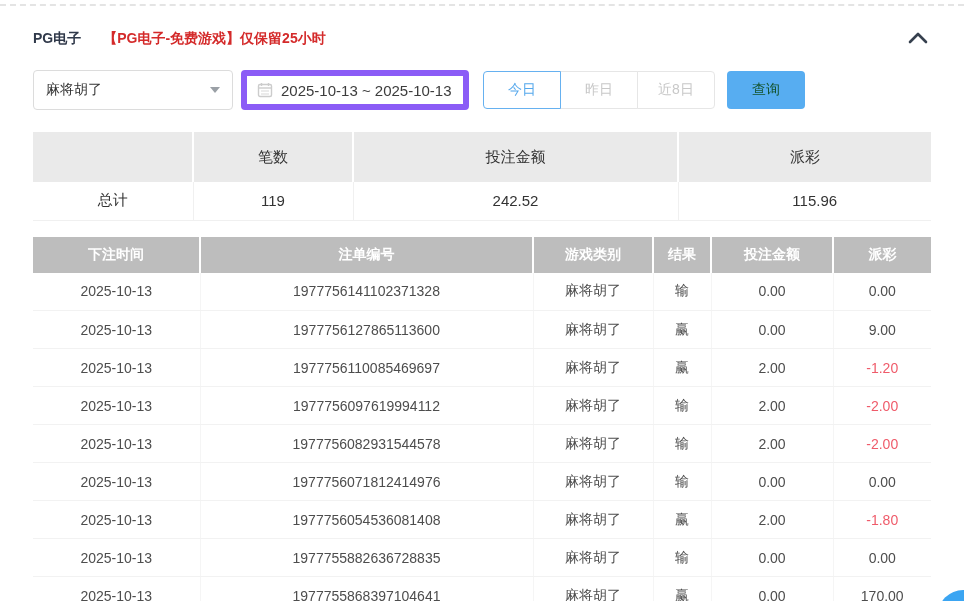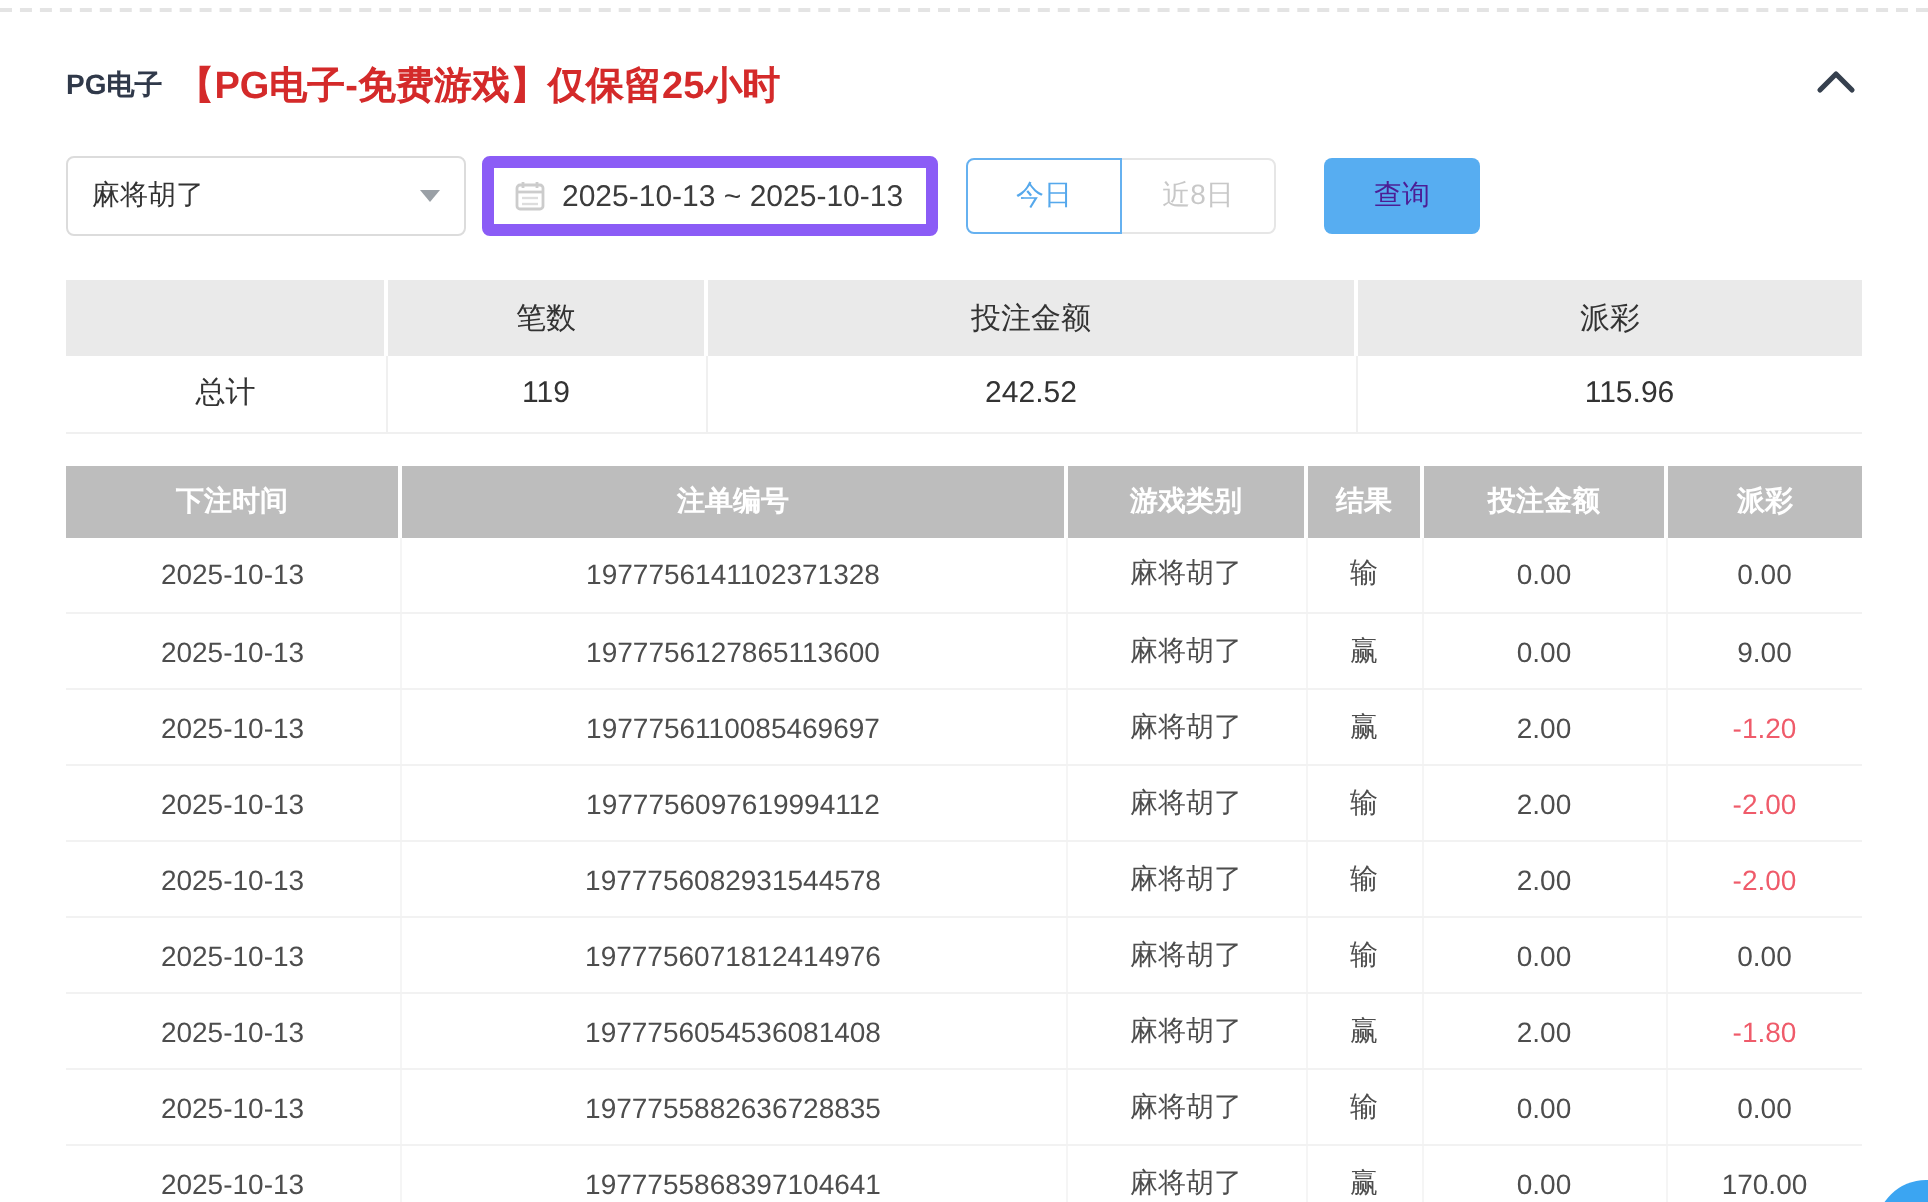--- a/index.html
+++ b/index.html
@@ -3,48 +3,48 @@
 <meta charset="utf-8">
 <style>
   * { box-sizing: border-box; margin: 0; padding: 0; }
   html, body { width: 964px; height: 601px; overflow: hidden; background: #fff;
     font-family: "Liberation Sans", "DejaVu Sans", sans-serif; position: relative; }
 
   .top-divider { border-top: 2px dashed #e4e4e4; margin-top: 4px; }
 
   .panel-header { display: flex; align-items: center; margin: 24px 36px 0 33px; }
   .panel-title { font-size: 14px; font-weight: bold; color: #30394a; text-align: right; }
-  .panel-notice { font-size: 19px; font-weight: bold; color: #d42a2a; margin-left: 7px; }
+  .panel-notice { font-size: 14px; font-weight: bold; color: #d42a2a; margin-left: 22px; }
   .collapse-btn { margin-left: auto; cursor: pointer; display: flex; align-items: center; }
 
   .controls { display: flex; align-items: center; margin: 22px 36px 0 33px; }
   .game-select { width: 200px; height: 40px; border: 1px solid #dcdcdc; border-radius: 4px;
     display: flex; align-items: center; padding: 0 12px; font-size: 14px; color: #333;
     background: #fff; cursor: pointer; }
   .caret-down { margin-left: auto; width: 0; height: 0; border-left: 5px solid transparent;
     border-right: 5px solid transparent; border-top: 6px solid #9aa0a6; }
   .date-range { width: 228px; height: 40px; border: 6px solid #8b5cf6; border-radius: 4px;
     display: flex; align-items: center; padding: 0 10px; margin-left: 8px; background: #fff; }
   .date-range .cal { margin-right: 8px; display: flex; }
   .date-text { font-size: 15px; color: #3c3c3c; white-space: nowrap; }
 
   .quick-group { display: flex; margin-left: 14px; }
   .quick-btn { width: 78px; height: 38px; background: #fff; border: 1px solid #e6e6e6;
     color: #c8c8c8; font-size: 14px; cursor: pointer; margin-left: -1px; position: relative; }
   .quick-btn:first-child { margin-left: 0; border-radius: 4px 0 0 4px; }
   .quick-btn:last-child { border-radius: 0 4px 4px 0; }
   .quick-btn.active { border-color: #66b1f0; color: #55a8ec; z-index: 2; }
-  .search-btn { width: 78px; height: 38px; margin-left: 24px; background: #57adf1;
-    border: none; border-radius: 4px; color: #4c1d95; font-size: 14px; cursor: pointer; }
+  .search-btn { width: 78px; height: 38px; margin-left: 12px; background: #57adf1;
+    border: none; border-radius: 4px; color: #14532d; font-size: 14px; cursor: pointer; }
 
   table { border-collapse: collapse; table-layout: fixed; width: 898px; }
   td, th { text-align: center; overflow: hidden; white-space: nowrap; }
 
   .summary-table { margin: 22px 36px 0 33px; }
-  .summary-table th { height: 38px; background: #eaeaea; font-size: 15px; font-weight: normal;
+  .summary-table th { height: 50px; background: #eaeaea; font-size: 15px; font-weight: normal;
     color: #333; border-right: 2px solid #fff; }
   .summary-table th:last-child { border-right: none; }
   .summary-table td { height: 38px; font-size: 15px; color: #333;
     border-bottom: 1px solid #f0f0f0; border-right: 1px solid #f0f0f0; }
   .summary-table td:last-child { border-right: none; padding-left: 20px; }
 
   .records-table { margin: 16px 36px 0 33px; }
   .records-table th { height: 36px; background: #bdbdbd; color: #fff; font-size: 14px;
     font-weight: bold; border-right: 2px solid #fff; margin-left: 23px; }
   .records-table th:last-child { border-right: none; }
@@ -86,20 +86,21 @@
           <line x1="4.5" y1="1" x2="4.5" y2="4" stroke="#cccccc" stroke-width="1.4"></line>
           <line x1="11.5" y1="1" x2="11.5" y2="4" stroke="#cccccc" stroke-width="1.4"></line>
           <line x1="4" y1="9" x2="12" y2="9" stroke="#dddddd" stroke-width="1.2"></line>
           <line x1="4" y1="12" x2="12" y2="12" stroke="#dddddd" stroke-width="1.2"></line>
         </svg>
     </span>
     <span class="date-text">2025-10-13 ~ 2025-10-13</span>
   </div>
   <div class="quick-group">
     <button class="quick-btn active">今日</button>
+    <button class="quick-btn">昨日</button>
     <button class="quick-btn">近8日</button>
   </div>
   <button class="search-btn">查询</button>
 </div>
 
 <table class="summary-table">
   <colgroup>
       <col style="width:160px">
       <col style="width:160px">
       <col style="width:325px">

